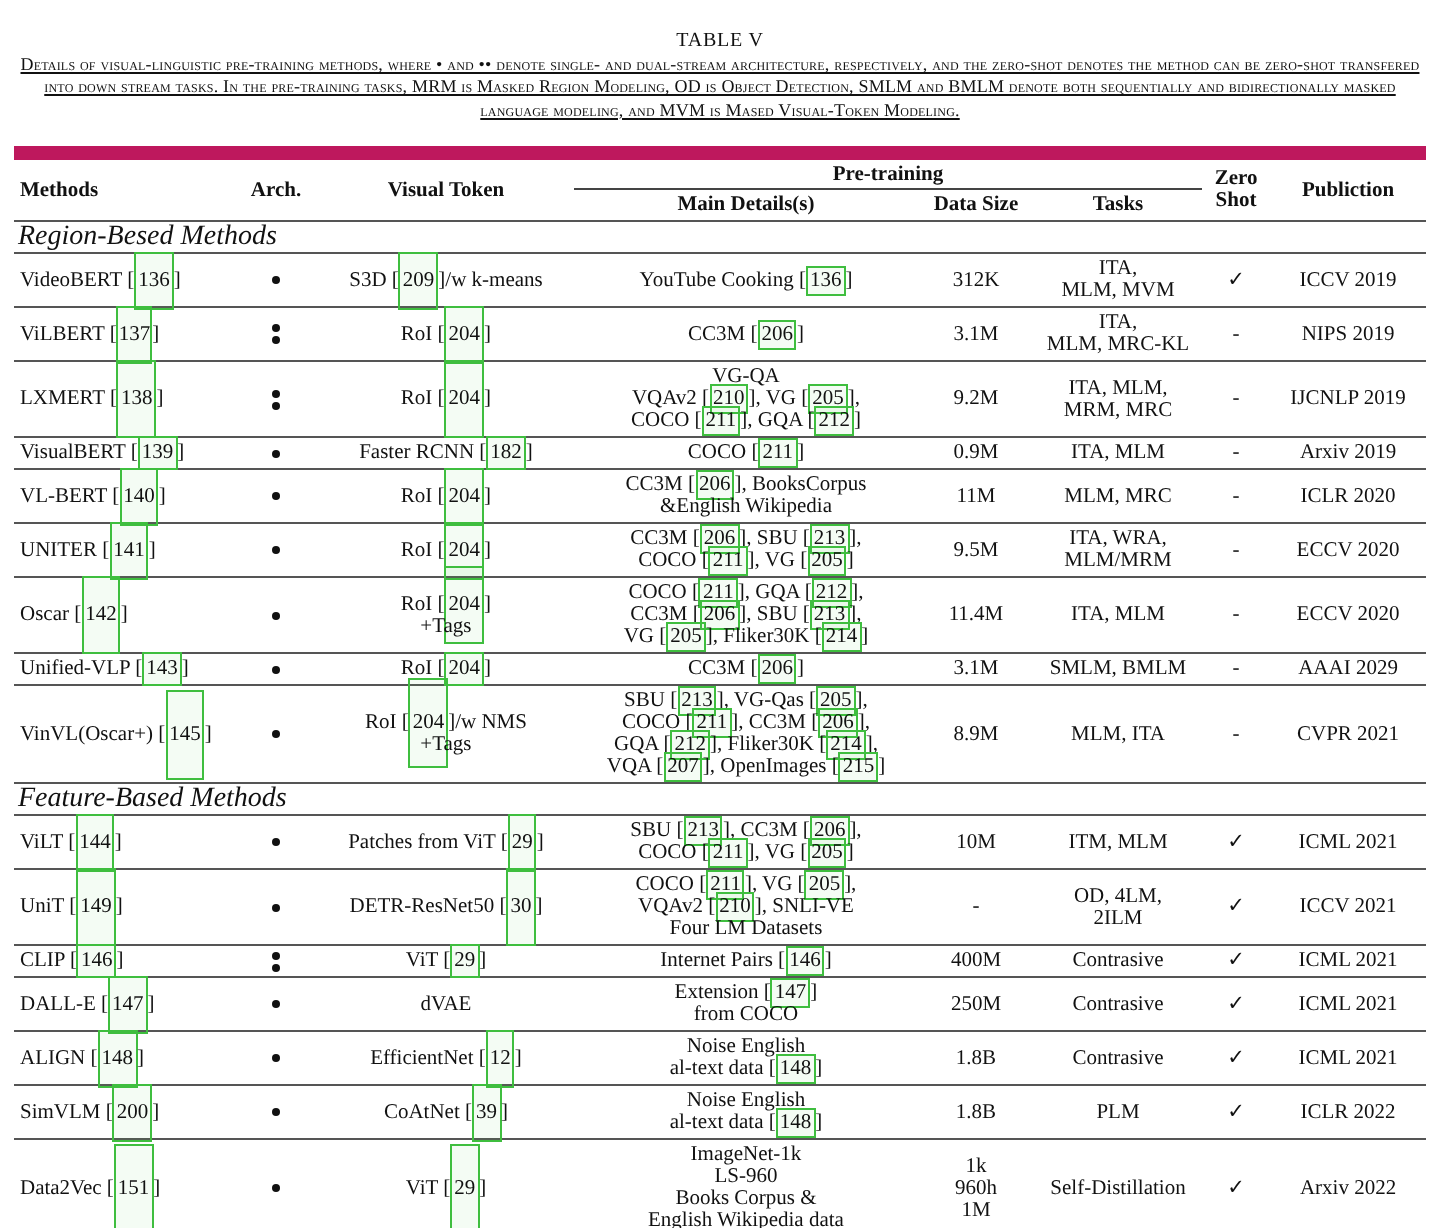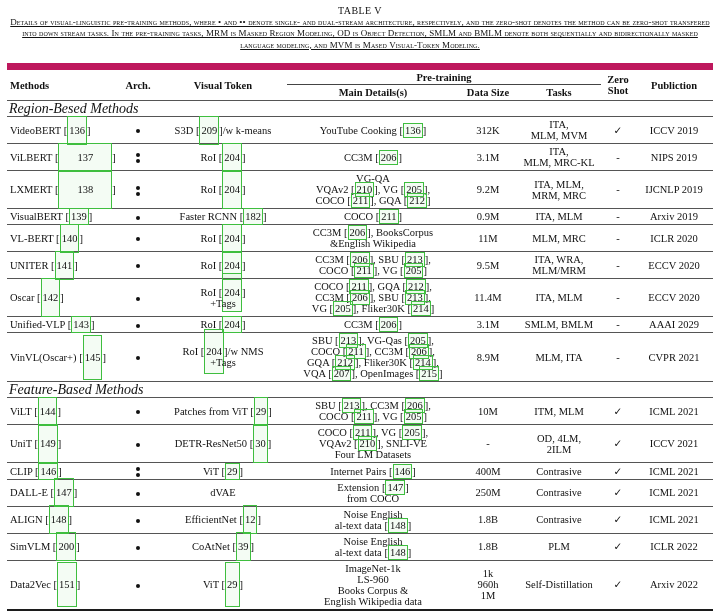--- a/index.html
+++ b/index.html
@@ -3,21 +3,21 @@
 <meta charset="utf-8">
 <style>
   html,body{margin:0;padding:0;background:#fff;}
   .page{
     width:720px;height:614px;position:relative;overflow:hidden;
     background:#fff;color:#111;
     font-family:"Liberation Serif", serif;
   }
   .cap-label{
     text-align:center;font-variant:small-caps;font-size:10px;
-    letter-spacing:.4px;margin-top:5px;
+    letter-spacing:.4px;margin-top:15px;
   }
   .cap-text{
     width:700px;margin:1px auto 0 auto;text-align:center;
     font-variant:small-caps;font-size:9px;line-height:11.4px;
     letter-spacing:.1px;
     text-decoration:underline;
   }
   table.main{
     width:706px;margin:12px auto 0 auto;border-collapse:collapse;
     table-layout:fixed;font-size:10.5px;line-height:11px;
@@ -96,34 +96,34 @@
           <td class="method">VideoBERT [<span class="cite" style="padding:8px 1px">136</span>]</td>
           <td><i class="dot"></i></td>
           <td>S3D [<span class="cite" style="padding:8px 1px">209</span>]/w k-means</td>
           <td>YouTube Cooking [<span class="cite" style="padding:1px 1px">136</span>]</td>
           <td>312K</td>
           <td>ITA,<br>MLM, MVM</td>
           <td>✓</td>
           <td>ICCV 2019</td>
         </tr>
         <tr>
-          <td class="method">ViLBERT [<span class="cite" style="padding:8px 18px">137</span>]</td>
+          <td class="method">ViLBERT [<span class="cite" style="padding:8px 0">137</span>]</td>
           <td><span class="dots">
               <i class="dot"></i>
               <i class="dot"></i>
             </span></td>
           <td>RoI [<span class="cite" style="padding:8px 1px">204</span>]</td>
           <td>CC3M [<span class="cite" style="padding:1px 1px">206</span>]</td>
           <td>3.1M</td>
           <td>ITA,<br>MLM, MRC-KL</td>
           <td>-</td>
           <td>NIPS 2019</td>
         </tr>
         <tr>
-          <td class="method">LXMERT [<span class="cite" style="padding:13px 18px">138</span>]</td>
+          <td class="method">LXMERT [<span class="cite" style="padding:13px 1px">138</span>]</td>
           <td><span class="dots">
               <i class="dot"></i>
               <i class="dot"></i>
             </span></td>
           <td>RoI [<span class="cite" style="padding:13px 1px">204</span>]</td>
           <td>VG-QA<br>VQAv2 [<span class="cite" style="padding:1px 1px">210</span>], VG [<span class="cite" style="padding:1px 1px">205</span>],<br>COCO [<span class="cite" style="padding:1px 1px">211</span>], GQA [<span class="cite" style="padding:1px 1px">212</span>]</td>
           <td>9.2M</td>
           <td>ITA, MLM,<br>MRM, MRC</td>
           <td>-</td>
           <td>IJCNLP 2019</td>

